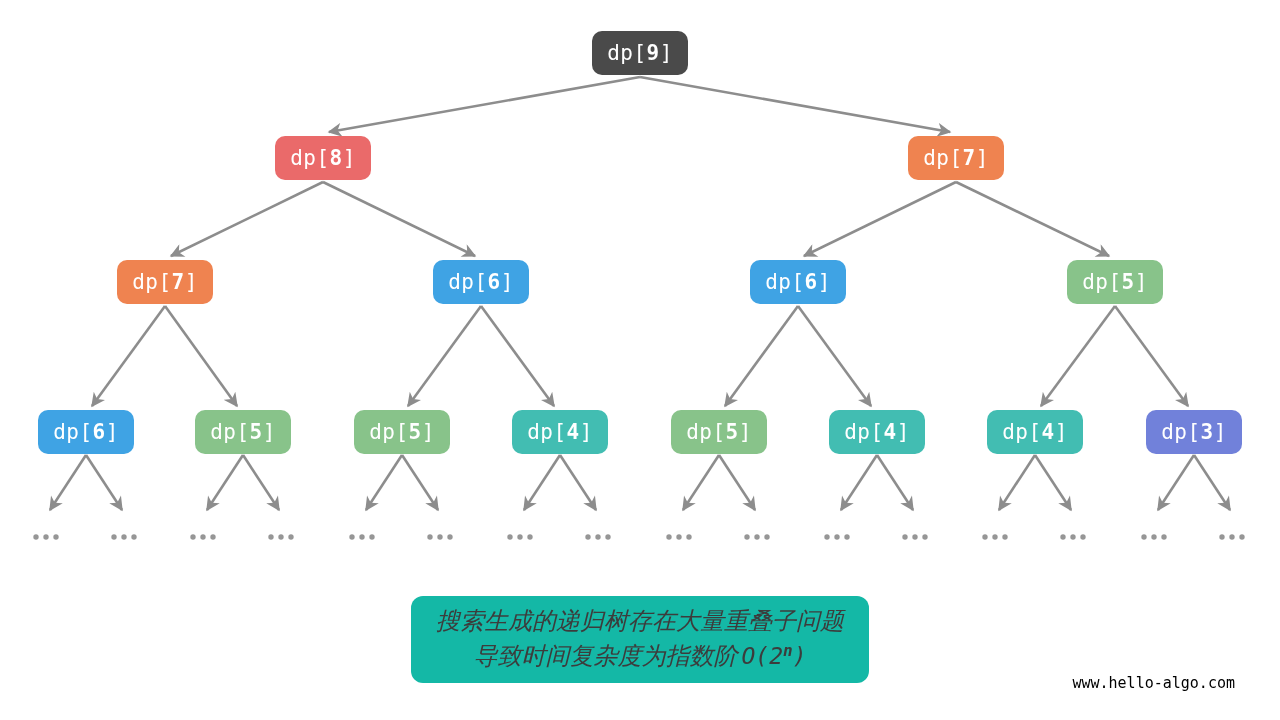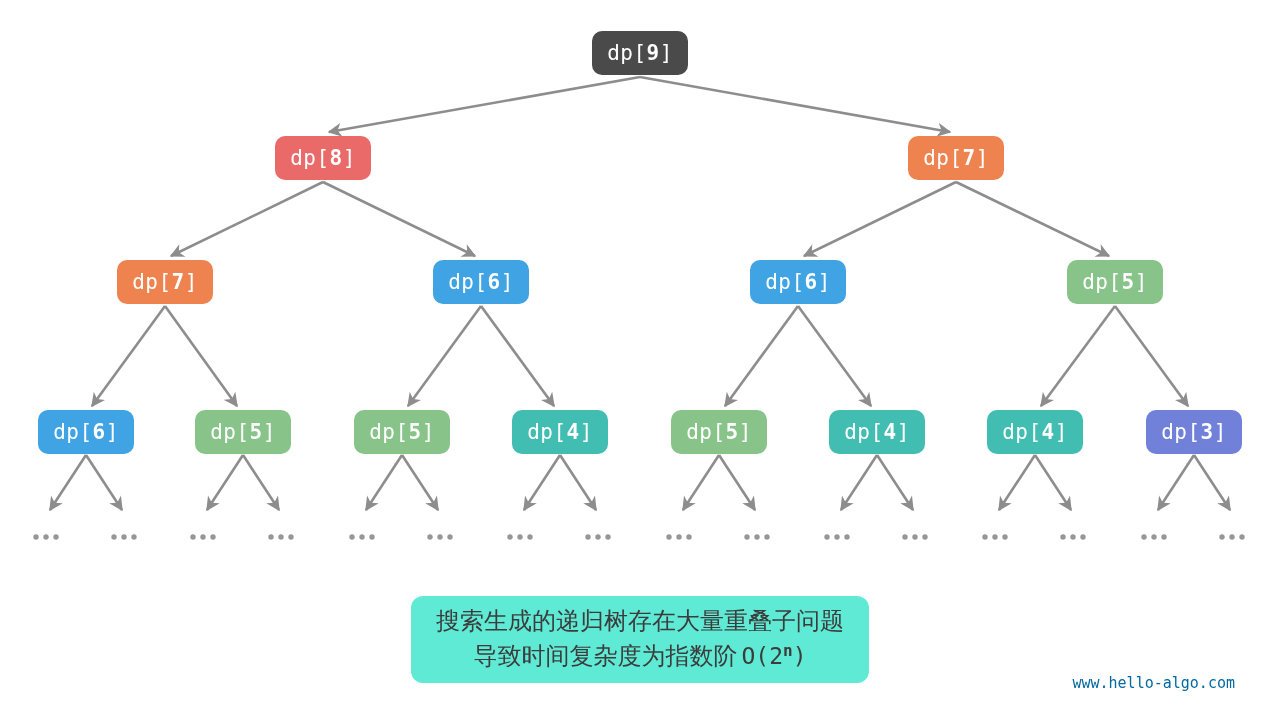--- a/index.html
+++ b/index.html
@@ -185,31 +185,31 @@
           <circle cx="1164" cy="537" r="2.7" fill="#969696"></circle>
         </g>
         <g>
           <circle cx="1222" cy="537" r="2.7" fill="#969696"></circle>
           <circle cx="1232" cy="537" r="2.7" fill="#969696"></circle>
           <circle cx="1242" cy="537" r="2.7" fill="#969696"></circle>
         </g>
       </g>
   </svg>
 
-  <div class="caption" style="background: #5eead4; color: rgb(60, 60, 60);">
+  <div class="caption" style="background: #14b8a6; color: rgb(60, 60, 60); font-style: italic;">
     <div class="caption-line">
       <span>搜索生成的递归树存在大量重叠子问题</span>
     </div>
     <div class="caption-line">
       <span>导致时间复杂度为指数阶</span>
       <span class="formula"><span>O(2</span><span class="sup">n</span><span>)</span></span>
     </div>
   </div>
 
-  <div class="watermark" style="color: #0369a1;">www.hello-algo.com</div>
+  <div class="watermark" style="color: #000000;">www.hello-algo.com</div>
 
 <div class="node" style="left: 592px; top: 31px; background: rgb(74, 74, 74); color: rgb(255, 255, 255);">
       <span class="pre">dp[</span>
       <span class="num">9</span>
       <span class="post">]</span>
     </div>
     <div class="node" style="left: 275px; top: 136px; background: rgb(234, 106, 106); color: rgb(255, 255, 255);">
       <span class="pre">dp[</span>
       <span class="num">8</span>
       <span class="post">]</span>

